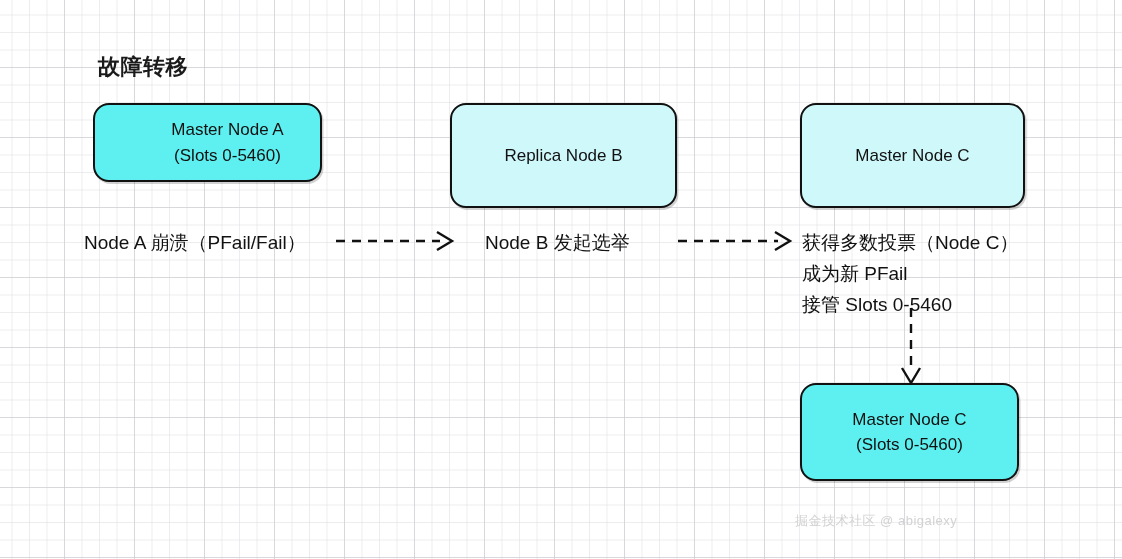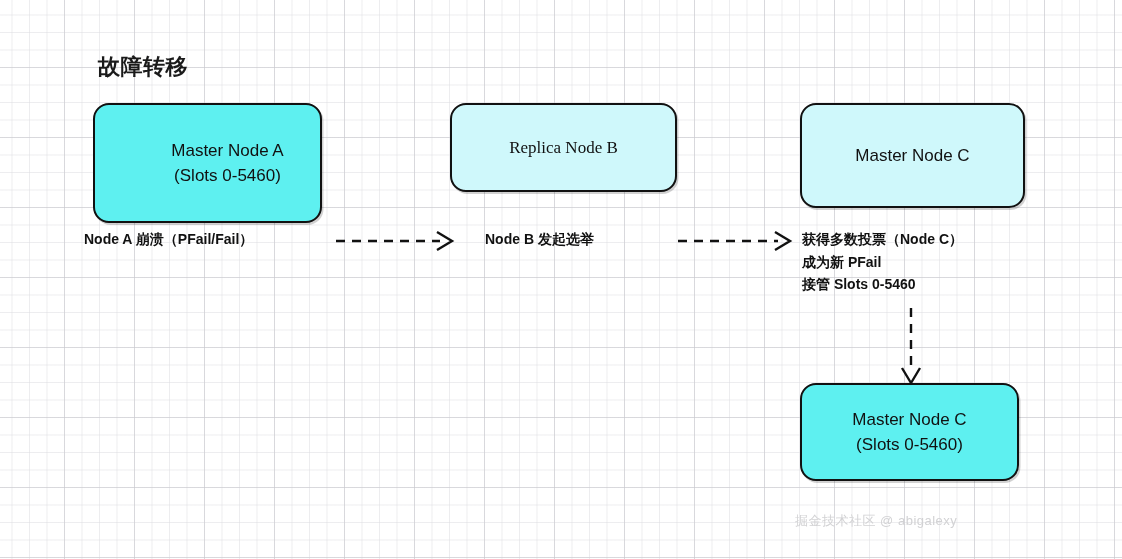--- a/index.html
+++ b/index.html
@@ -55,25 +55,24 @@
     text-align: center;
     box-shadow: 1.5px 2px 0 rgba(0,0,0,0.18);
   }
   .node .ln { display: block; white-space: nowrap; }
 
   .node.master { background: #5EF0F0; }
   .node.replica { background: #CFF8FB; }
 
   .flow-label {
     position: absolute;
-    font-size: 14px;
+    font-size: 19px;
     color: #111111;
     line-height: 1.62;
     white-space: nowrap;
-    font-weight: bold;
   }
   .flow-label .ln { display: block; }
 
   .arrow-h, .arrow-v {
     position: absolute;
   }
 
   .watermark {
     position: absolute;
     font-size: 13px;
@@ -82,26 +81,26 @@
     letter-spacing: 0.5px;
   }
 </style>
 </head>
 <body>
 
 <div id="canvas">
 
   <div class="title">故障转移</div>
 
-  <div class="node master" style="left:93px; top:103px; width:229px; height:120px;padding-left:40px;">
+  <div class="node master" style="left:93px; top:103px; width:229px; height:79px;padding-left:40px;">
     <span class="ln">Master Node A</span>
     <span class="ln">(Slots 0-5460)</span>
   </div>
 
-  <div class="node replica" style="left:450px; top:103px; width:227px; height:89px;font-family:Liberation Serif, serif;">
+  <div class="node replica" style="left:450px; top:103px; width:227px; height:105px;">
     <span class="ln">Replica Node B</span>
   </div>
 
   <div class="node replica" style="left:800px; top:103px; width:225px; height:105px;">
     <span class="ln">Master Node C</span>
   </div>
 
   <div class="node master" style="left:800px; top:383px; width:219px; height:98px;">
     <span class="ln">Master Node C</span>
     <span class="ln">(Slots 0-5460)</span>

